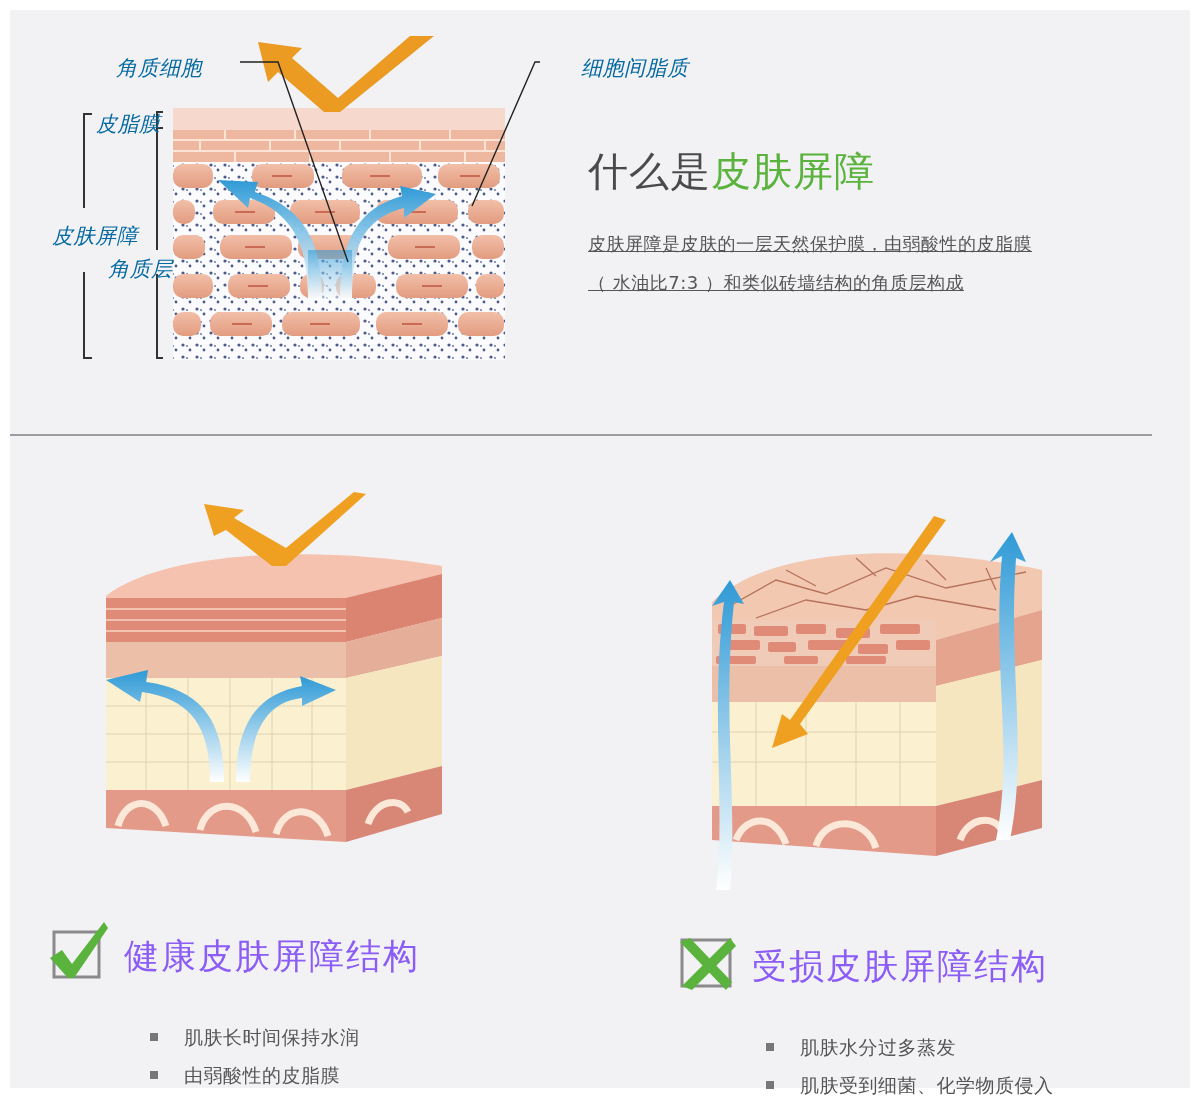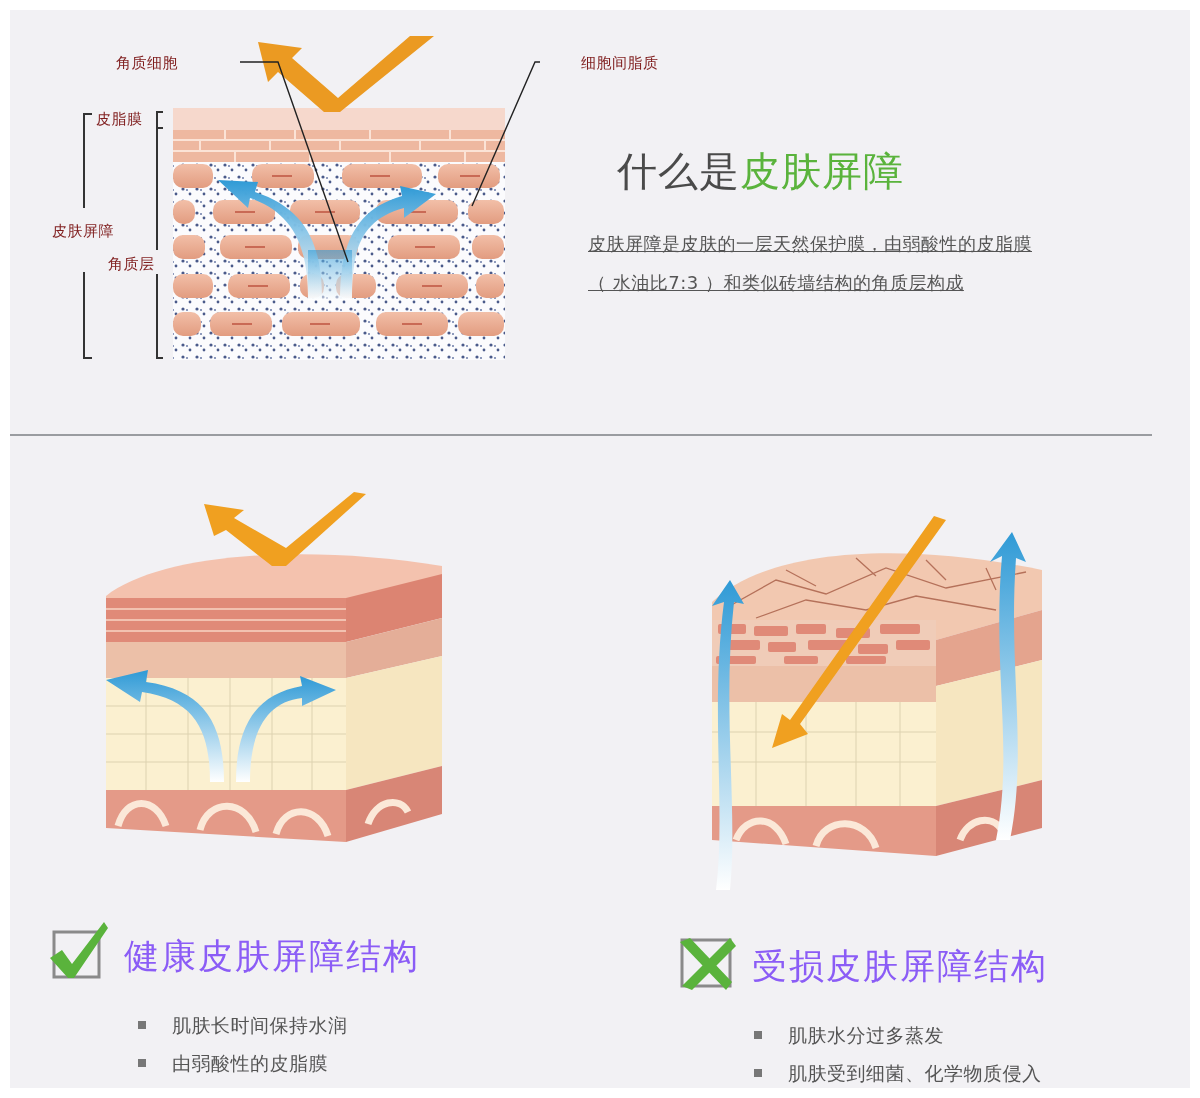--- a/index.html
+++ b/index.html
@@ -2,27 +2,27 @@
 <html><head>
 <meta charset="utf-8">
 <style>
   html, body { margin: 0; padding: 0; }
   body {
     width: 1200px; height: 1098px; background: #ffffff; position: relative; overflow: hidden;
     font-family: "DejaVu Sans", "Liberation Sans", sans-serif; color: #555;
   }
   .panel { position: absolute; left: 10px; top: 10px; width: 1180px; height: 1078px; background: #f2f1f4; }
   .abs { position: absolute; }
-  .label-sm { font-size: 15px; color: #7f1d1d; white-space: nowrap; letter-spacing: 0.5px; }
+  .label-sm { font-size: 21px; color: #0369a1; white-space: nowrap; letter-spacing: 0.5px; font-style: italic; }
   .divider { position: absolute; left: 10px; top: 434px; width: 1142px; height: 2px; background: #9a9ca0; }
-  .title-main { font-size: 40px; color: #4a4a4a; white-space: nowrap; letter-spacing: 1px; margin-left: 29px; }
+  .title-main { font-size: 40px; color: #4a4a4a; white-space: nowrap; letter-spacing: 1px; }
   .title-main .hl { color: #5ab33c; }
   .desc { font-size: 18px; color: #555; line-height: 39px; letter-spacing: 0.5px; text-decoration: underline; }
   .sec-title { font-size: 35px; color: #8b5cf6; white-space: nowrap; letter-spacing: 2px; }
-  .bullets { list-style: none; margin: 0; padding: 0; }
+  .bullets { list-style: none; margin: 12px; padding: 0; }
   .bullets li { font-size: 19px; color: #555; height: 38px; line-height: 38px; white-space: nowrap; letter-spacing: 0.5px; }
   .bullets li .dot { display: inline-block; width: 8px; height: 8px; background: #777; margin-right: 26px; vertical-align: middle; position: relative; top: -2px; }
   svg { display: block; }
 </style>
 </head>
 <body>
 
 <div class="panel"></div>
 
 <div class="abs" style="left:40px;top:30px;width:500px;height:350px;">

